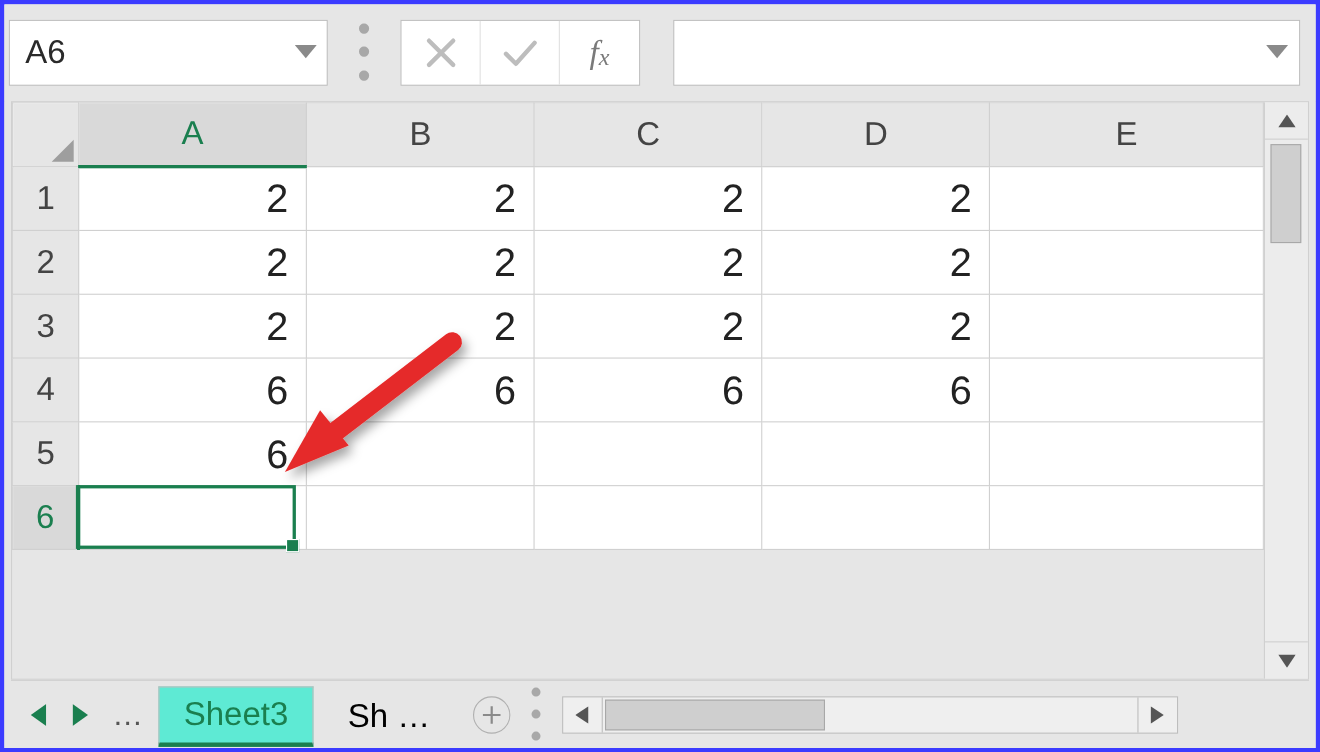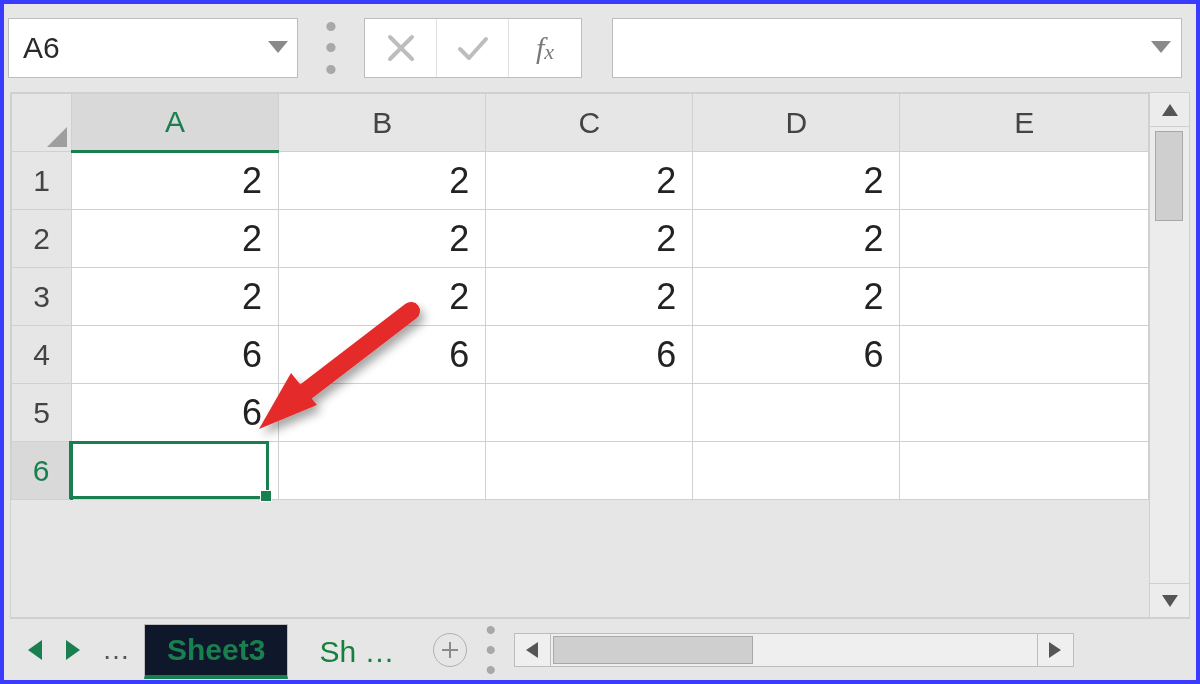--- a/index.html
+++ b/index.html
@@ -259,27 +259,27 @@
   }
   .tab {
     padding:8px 22px;
     font-size:30px;
     color:#555;
     border:1px solid transparent;
     position:relative;
     top:2px;
   }
   .tab.active {
-    background:#0f172a;
+    background:#5eead4;
     color:#1a7f4f;
-    font-weight:700;
+    font-weight:400;
     border:1px solid #bdbdbd;
     border-bottom:4px solid #1a7f4f;
   }
-  .tab.trunc { color:#15803d; }
+  .tab.trunc { color:#000000; }
   .add-tab {
     width:34px;height:34px;
     border:1.5px solid #b0b0b0;
     border-radius:50%;
     display:flex;align-items:center;justify-content:center;
     color:#7a7a7a;
     font-size:22px;
     margin-left:8px;
   }
   .footer-dots {

